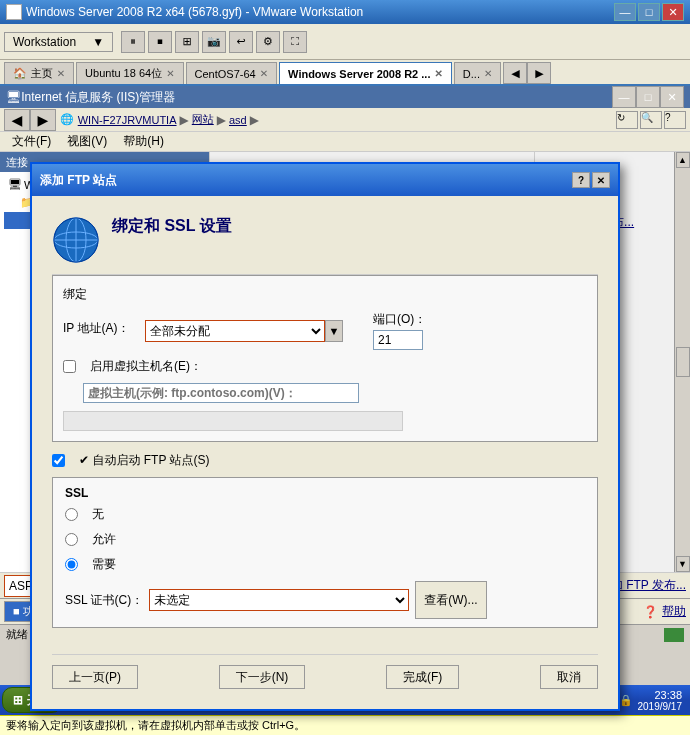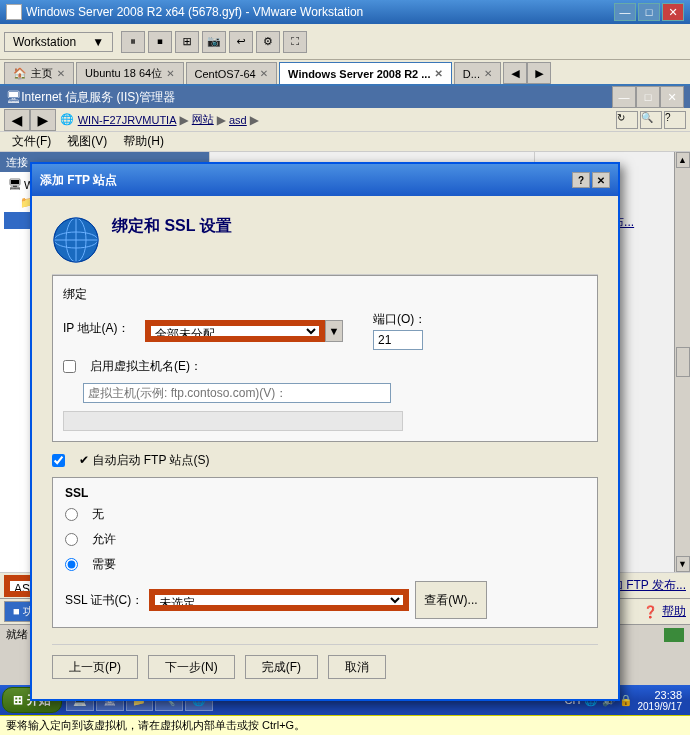--- a/index.html
+++ b/index.html
@@ -412,21 +412,21 @@
     }
     .form-input {
       height: 20px;
       border: 1px solid #7f9db9;
       background: white;
       padding: 0 4px;
       font-size: 12px;
     }
     .form-select {
       height: 22px;
-      border: 6px solid #c2410c;
+      border: 1px solid #c2410c;
       background: white;
       font-size: 12px;
     }
     .form-port {
       width: 50px;
     }
     .form-ip {
       width: 180px;
     }
     .form-checkbox {
@@ -464,25 +464,25 @@
       padding: 0 8px;
       background: #ece9d8;
       border: 1px solid #999;
       font-size: 12px;
       cursor: pointer;
     }
 
     
     .modal-footer {
       display: flex;
-      justify-content: flex-start;
+      justify-content: space-between;
       gap: 10px;
       padding: 10px 0;
       border-top: 1px solid #ccc;
-      margin-top: 16px;
+      margin-top: 26px;
     }
     .modal-footer-btn {
       height: 24px;
       padding: 0 16px;
       background: #ece9d8;
       border: 1px solid #999;
       font-size: 12px;
       cursor: pointer;
     }
 
@@ -700,21 +700,21 @@
               <label class="form-label">端口(O)：</label>
               <input type="text" class="form-input form-port" value="21" style="">
             </div>
           </div>
 
           <div class="form-row">
             <input type="checkbox" class="form-checkbox" style="">
             <label class="form-label">启用虚拟主机名(E)：</label>
           </div>
           <div class="indented">
-            <input type="text" class="form-input" style="width: 308px;" placeholder="虚拟主机(示例: ftp.contoso.com)(V)：">
+            <input type="text" class="form-input" style="width: 276px; font-weight: bold;" placeholder="虚拟主机(示例: ftp.contoso.com)(V)：">
           </div>
 
           <div style="height:20px; background:#e8e8e8; border:1px solid #ccc; margin-top:8px; width:340px;"></div>
         </div>
 
         <div class="form-row" style="margin-bottom:8px;">
           <input type="checkbox" class="form-checkbox" checked="" style="">
           <label class="form-label">✔ 自动启动 FTP 站点(S)</label>
         </div>
 

